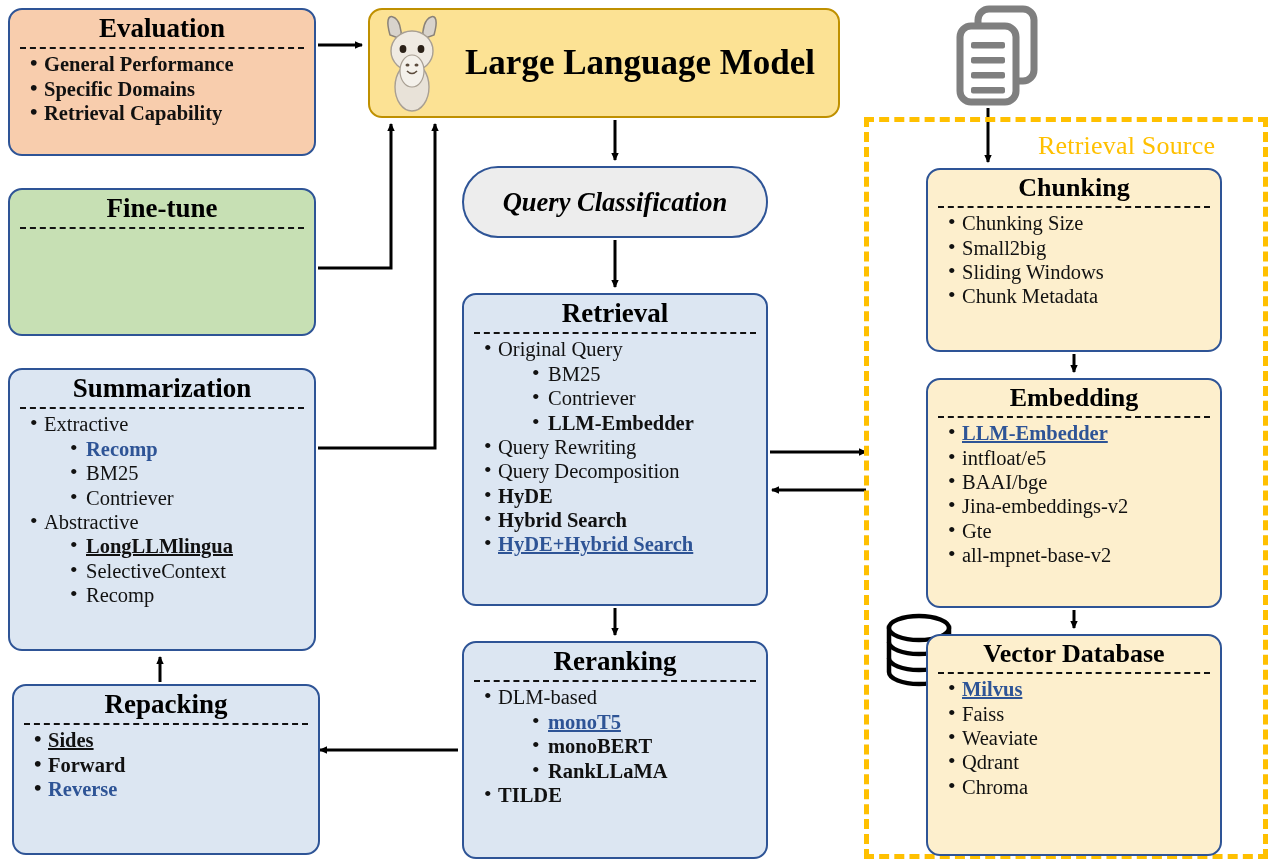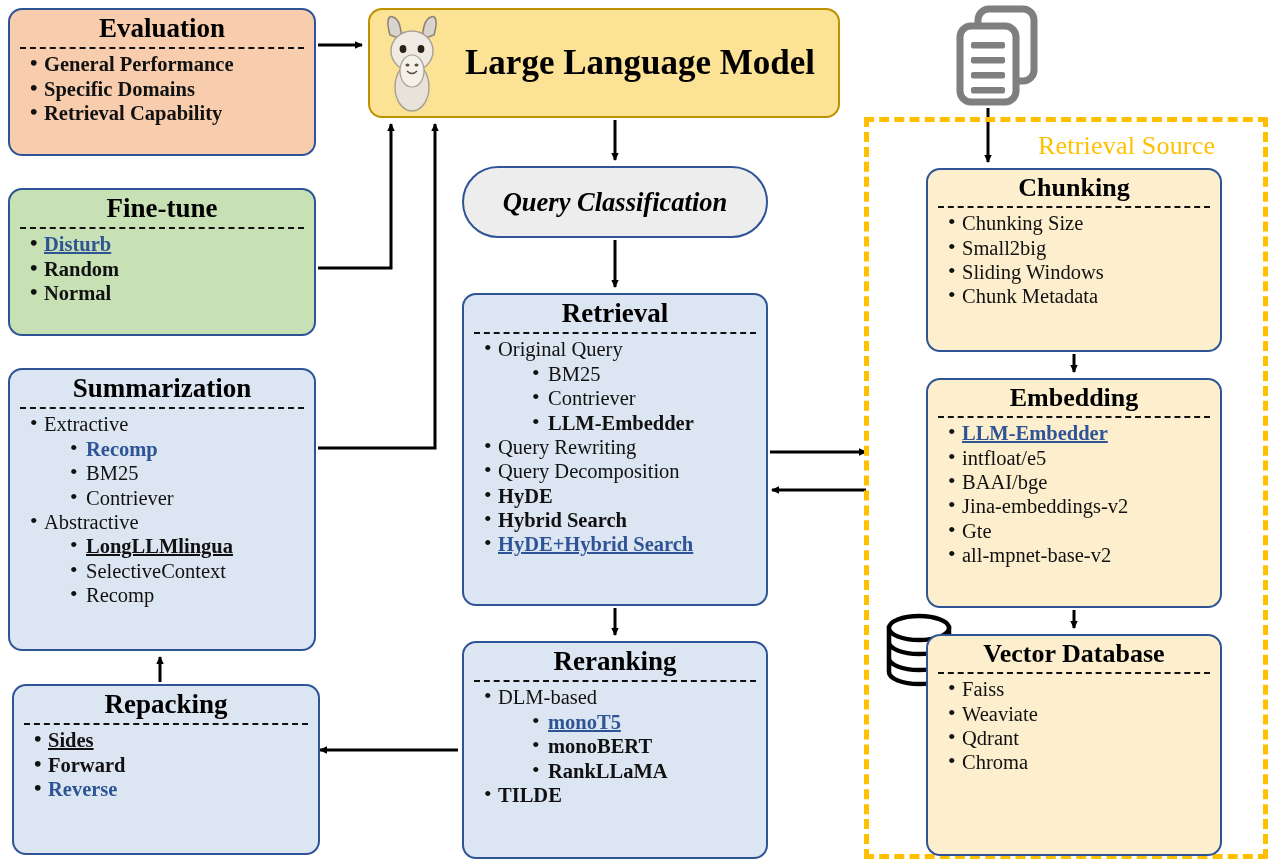--- a/index.html
+++ b/index.html
@@ -161,25 +161,20 @@
     <ul>
       <li><span class="b">General Performance</span></li>
       <li><span class="b">Specific Domains</span></li>
       <li><span class="b">Retrieval Capability</span></li>
     </ul>
   </div>
 
   <div class="card" id="finetune">
     <div class="title">Fine-tune</div>
     <div class="divider"></div>
-    <ul>
-      <li><span class="blue u">Disturb</span></li>
-      <li><span class="b">Random</span></li>
-      <li><span class="b">Normal</span></li>
-    </ul>
   </div>
 
   <div class="card" id="summarization">
     <div class="title">Summarization</div>
     <div class="divider"></div>
     <ul>
       <li><span>Extractive</span></li>
       <li class="sub"><span class="blue">Recomp</span></li>
       <li class="sub"><span>BM25</span></li>
       <li class="sub"><span>Contriever</span></li>
@@ -271,20 +266,21 @@
       <li><span>Jina-embeddings-v2</span></li>
       <li><span>Gte</span></li>
       <li><span>all-mpnet-base-v2</span></li>
     </ul>
   </div>
 
   <div class="card" id="vectordb">
     <div class="title">Vector Database</div>
     <div class="divider"></div>
     <ul>
+      <li><span class="blue u">Milvus</span></li>
       <li><span>Faiss</span></li>
       <li><span>Weaviate</span></li>
       <li><span>Qdrant</span></li>
       <li><span>Chroma</span></li>
     </ul>
   </div>
 
 </div>
 
 </body></html>

